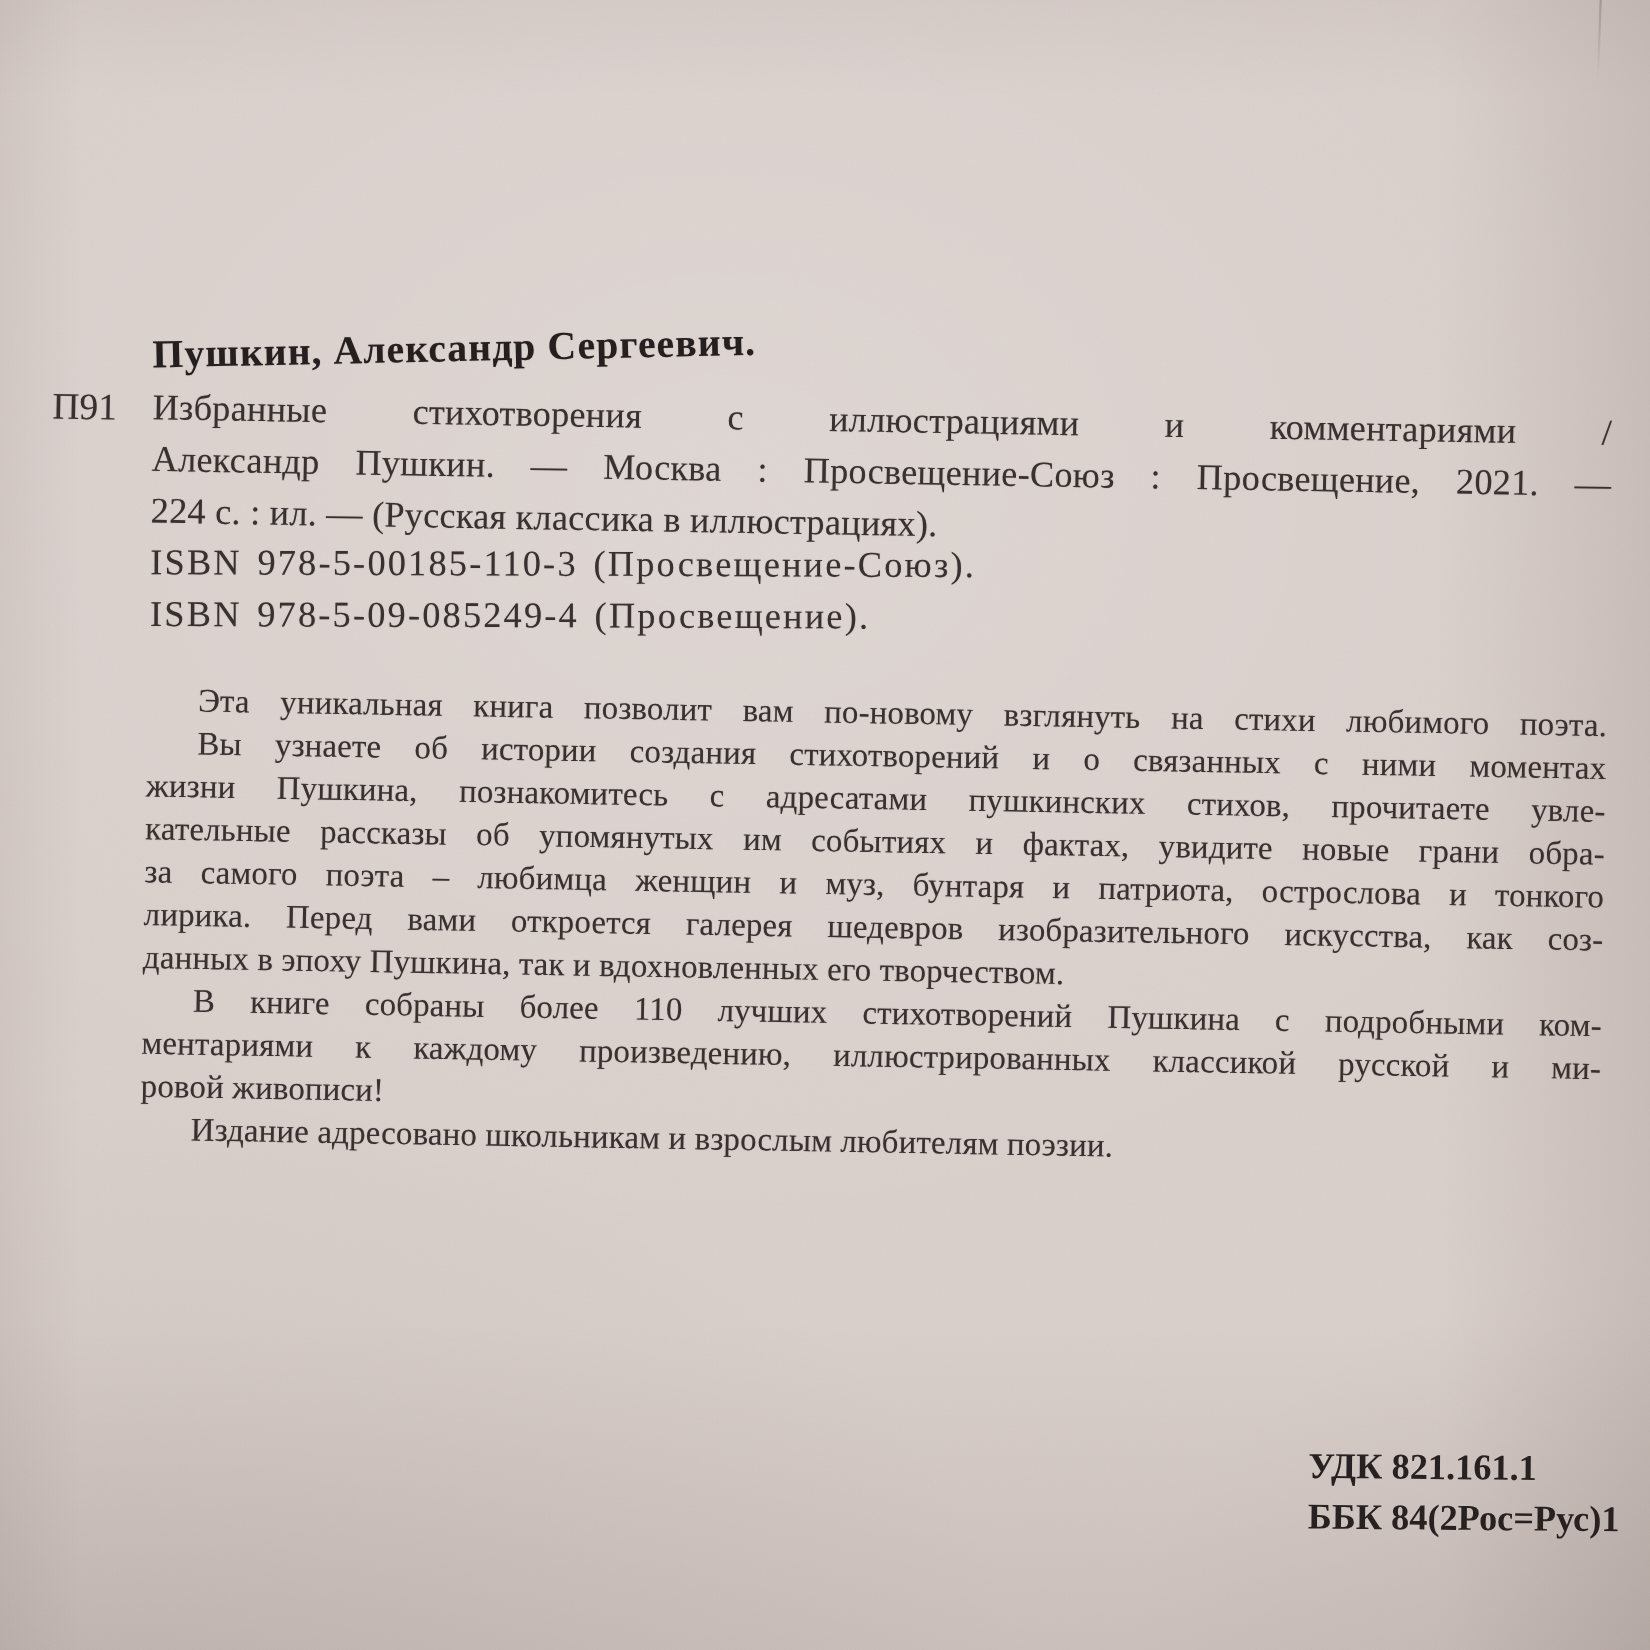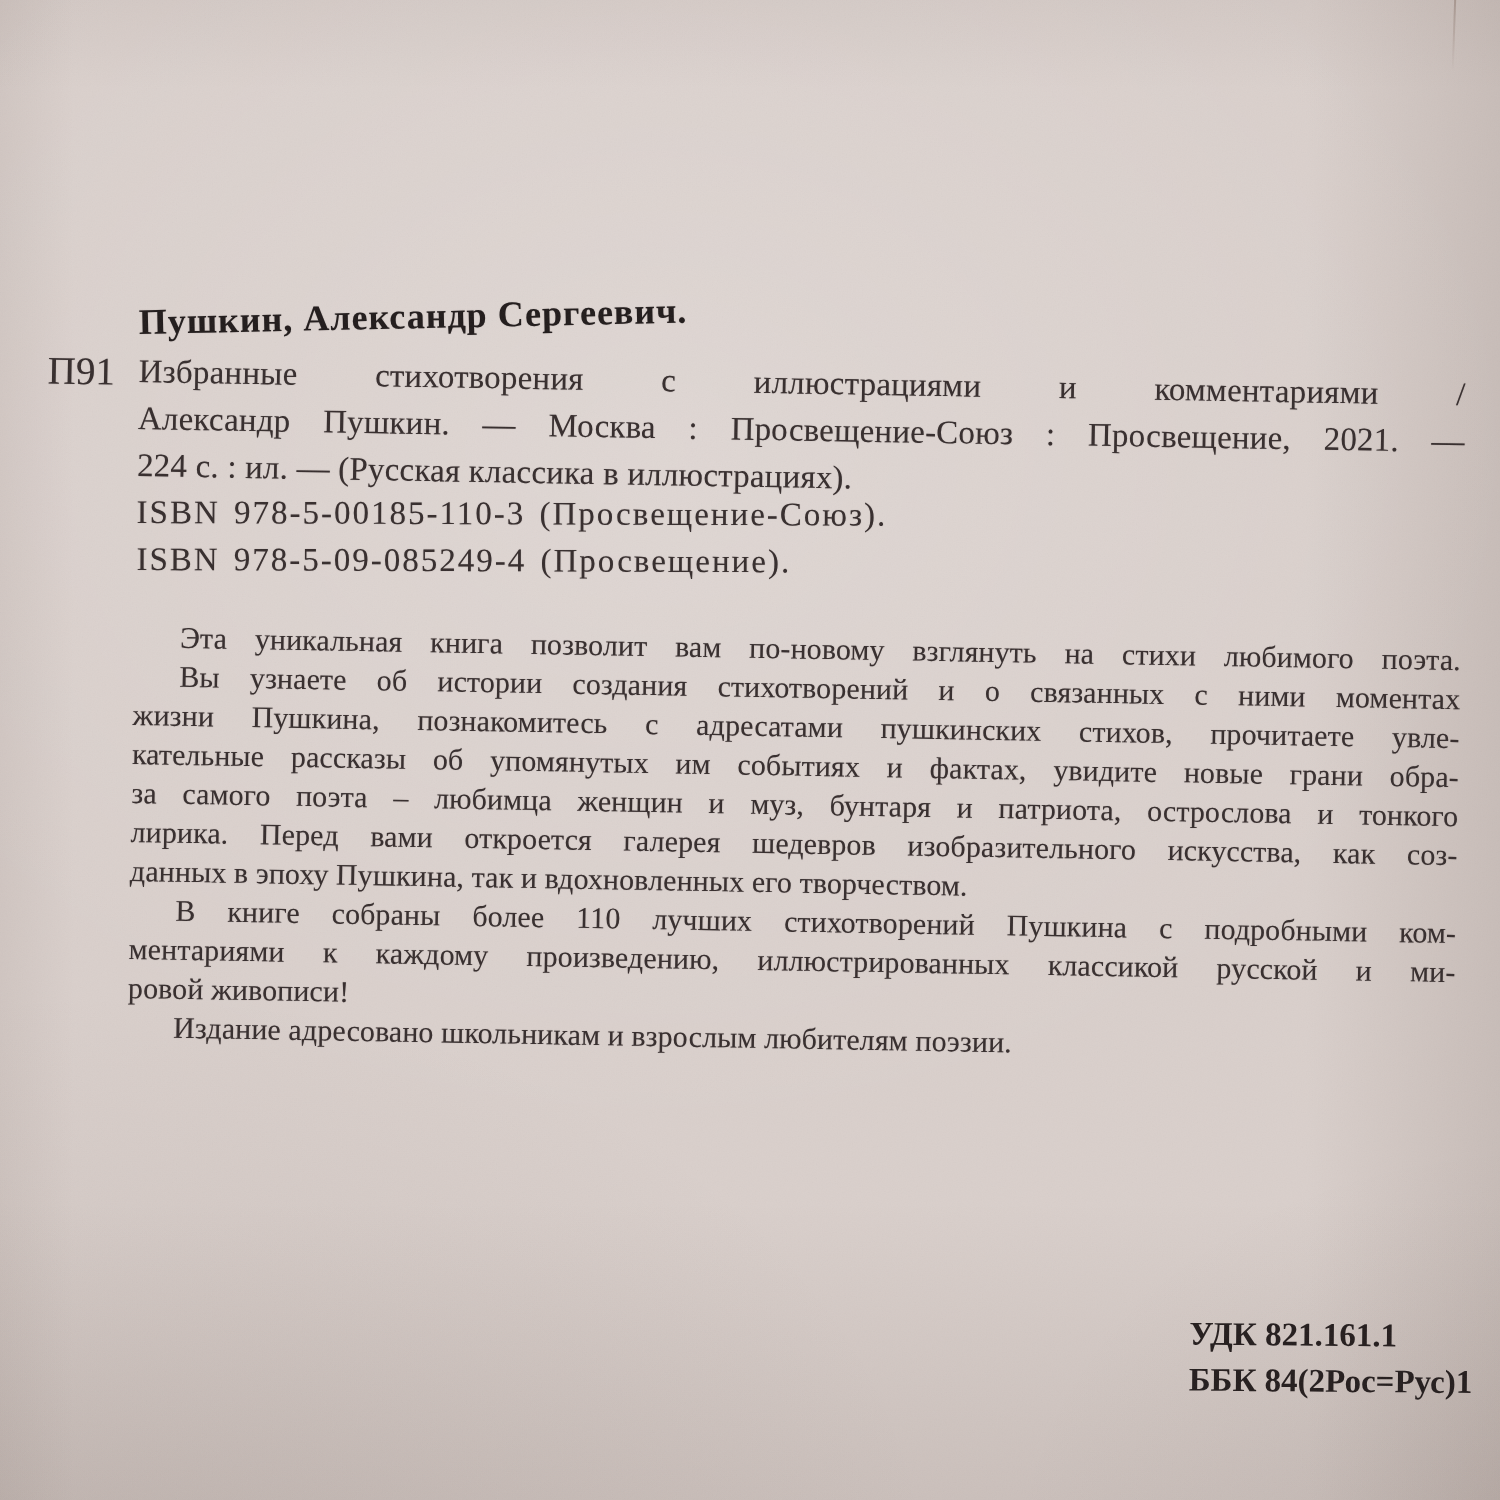--- a/index.html
+++ b/index.html
@@ -63,21 +63,21 @@
     line-height: 47px;
     letter-spacing: 1px;
     color: #211b1b;
     transform: rotate(-2.2deg);
     transform-origin: 0 100%;
   }
   .code-p91 {
     position: absolute;
     left: 42px;
     top: 348px;
-    font-size: 39px;
+    font-size: 34px;
     line-height: 47px;
   }
   .biblio-desc {
     position: absolute;
     left: 133px;
     top: 348px;
     width: 1327px;
     font-size: 33px;
     line-height: 47px;
     letter-spacing: 0.2px;

